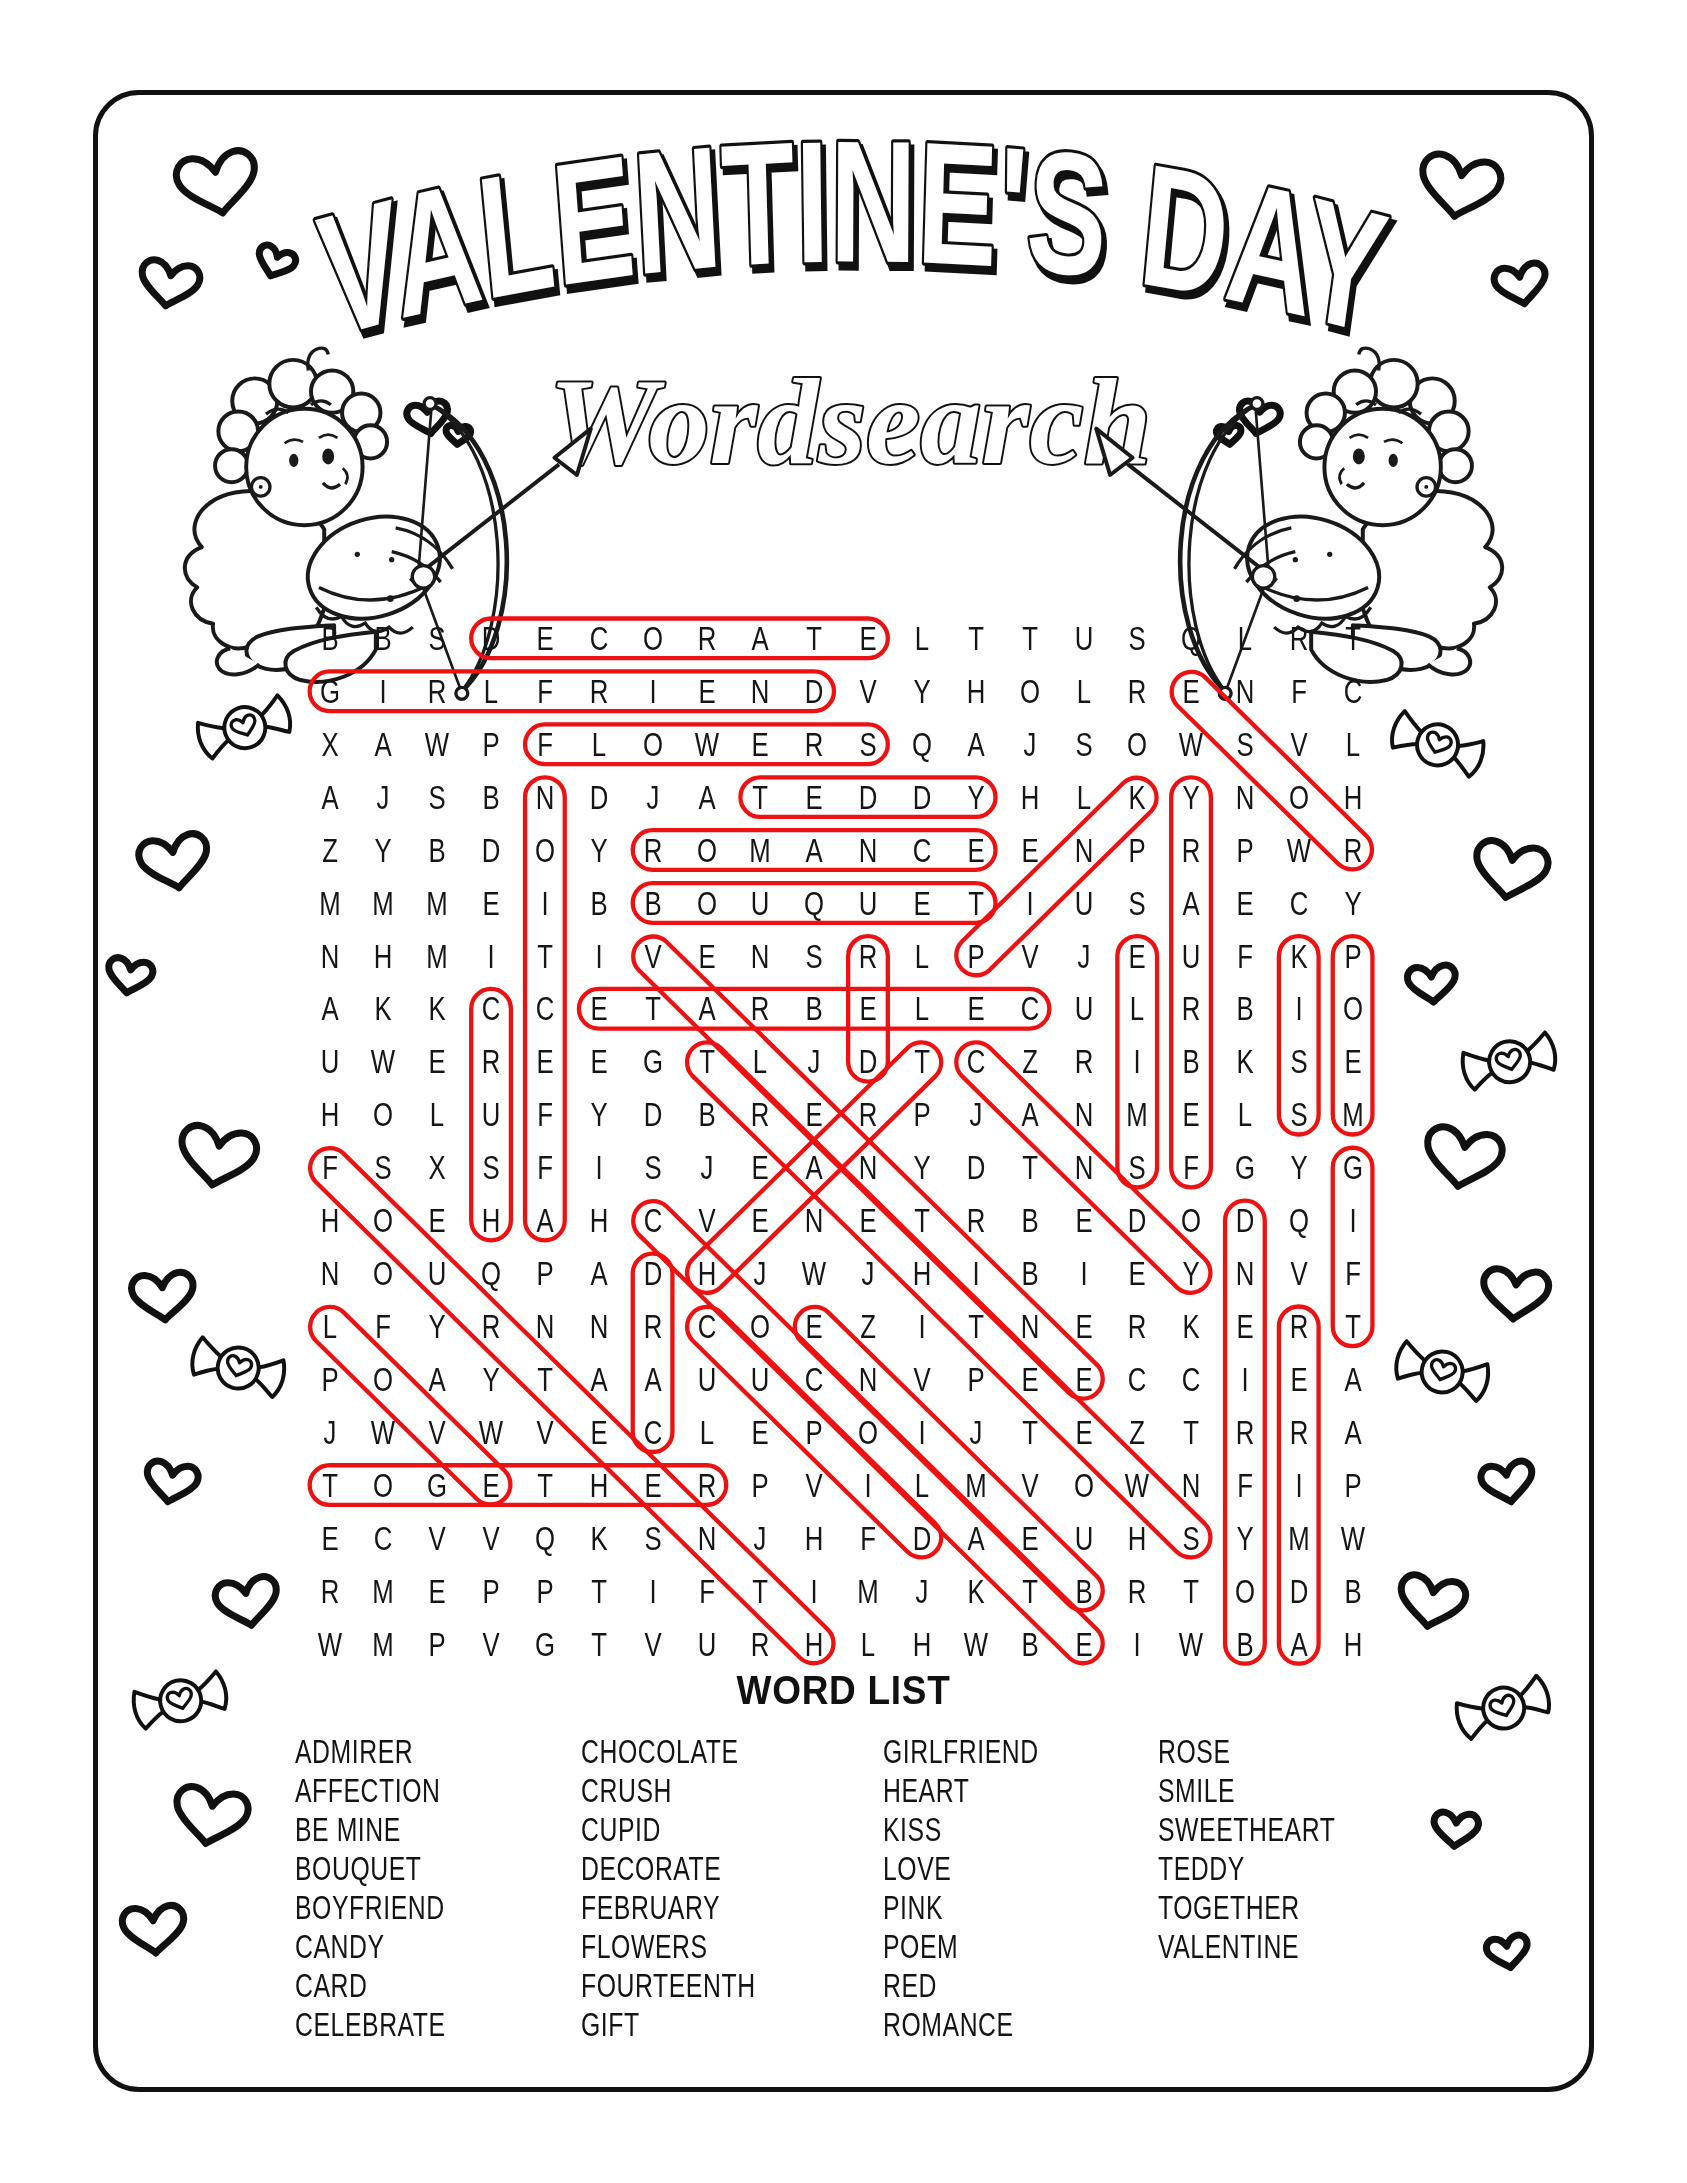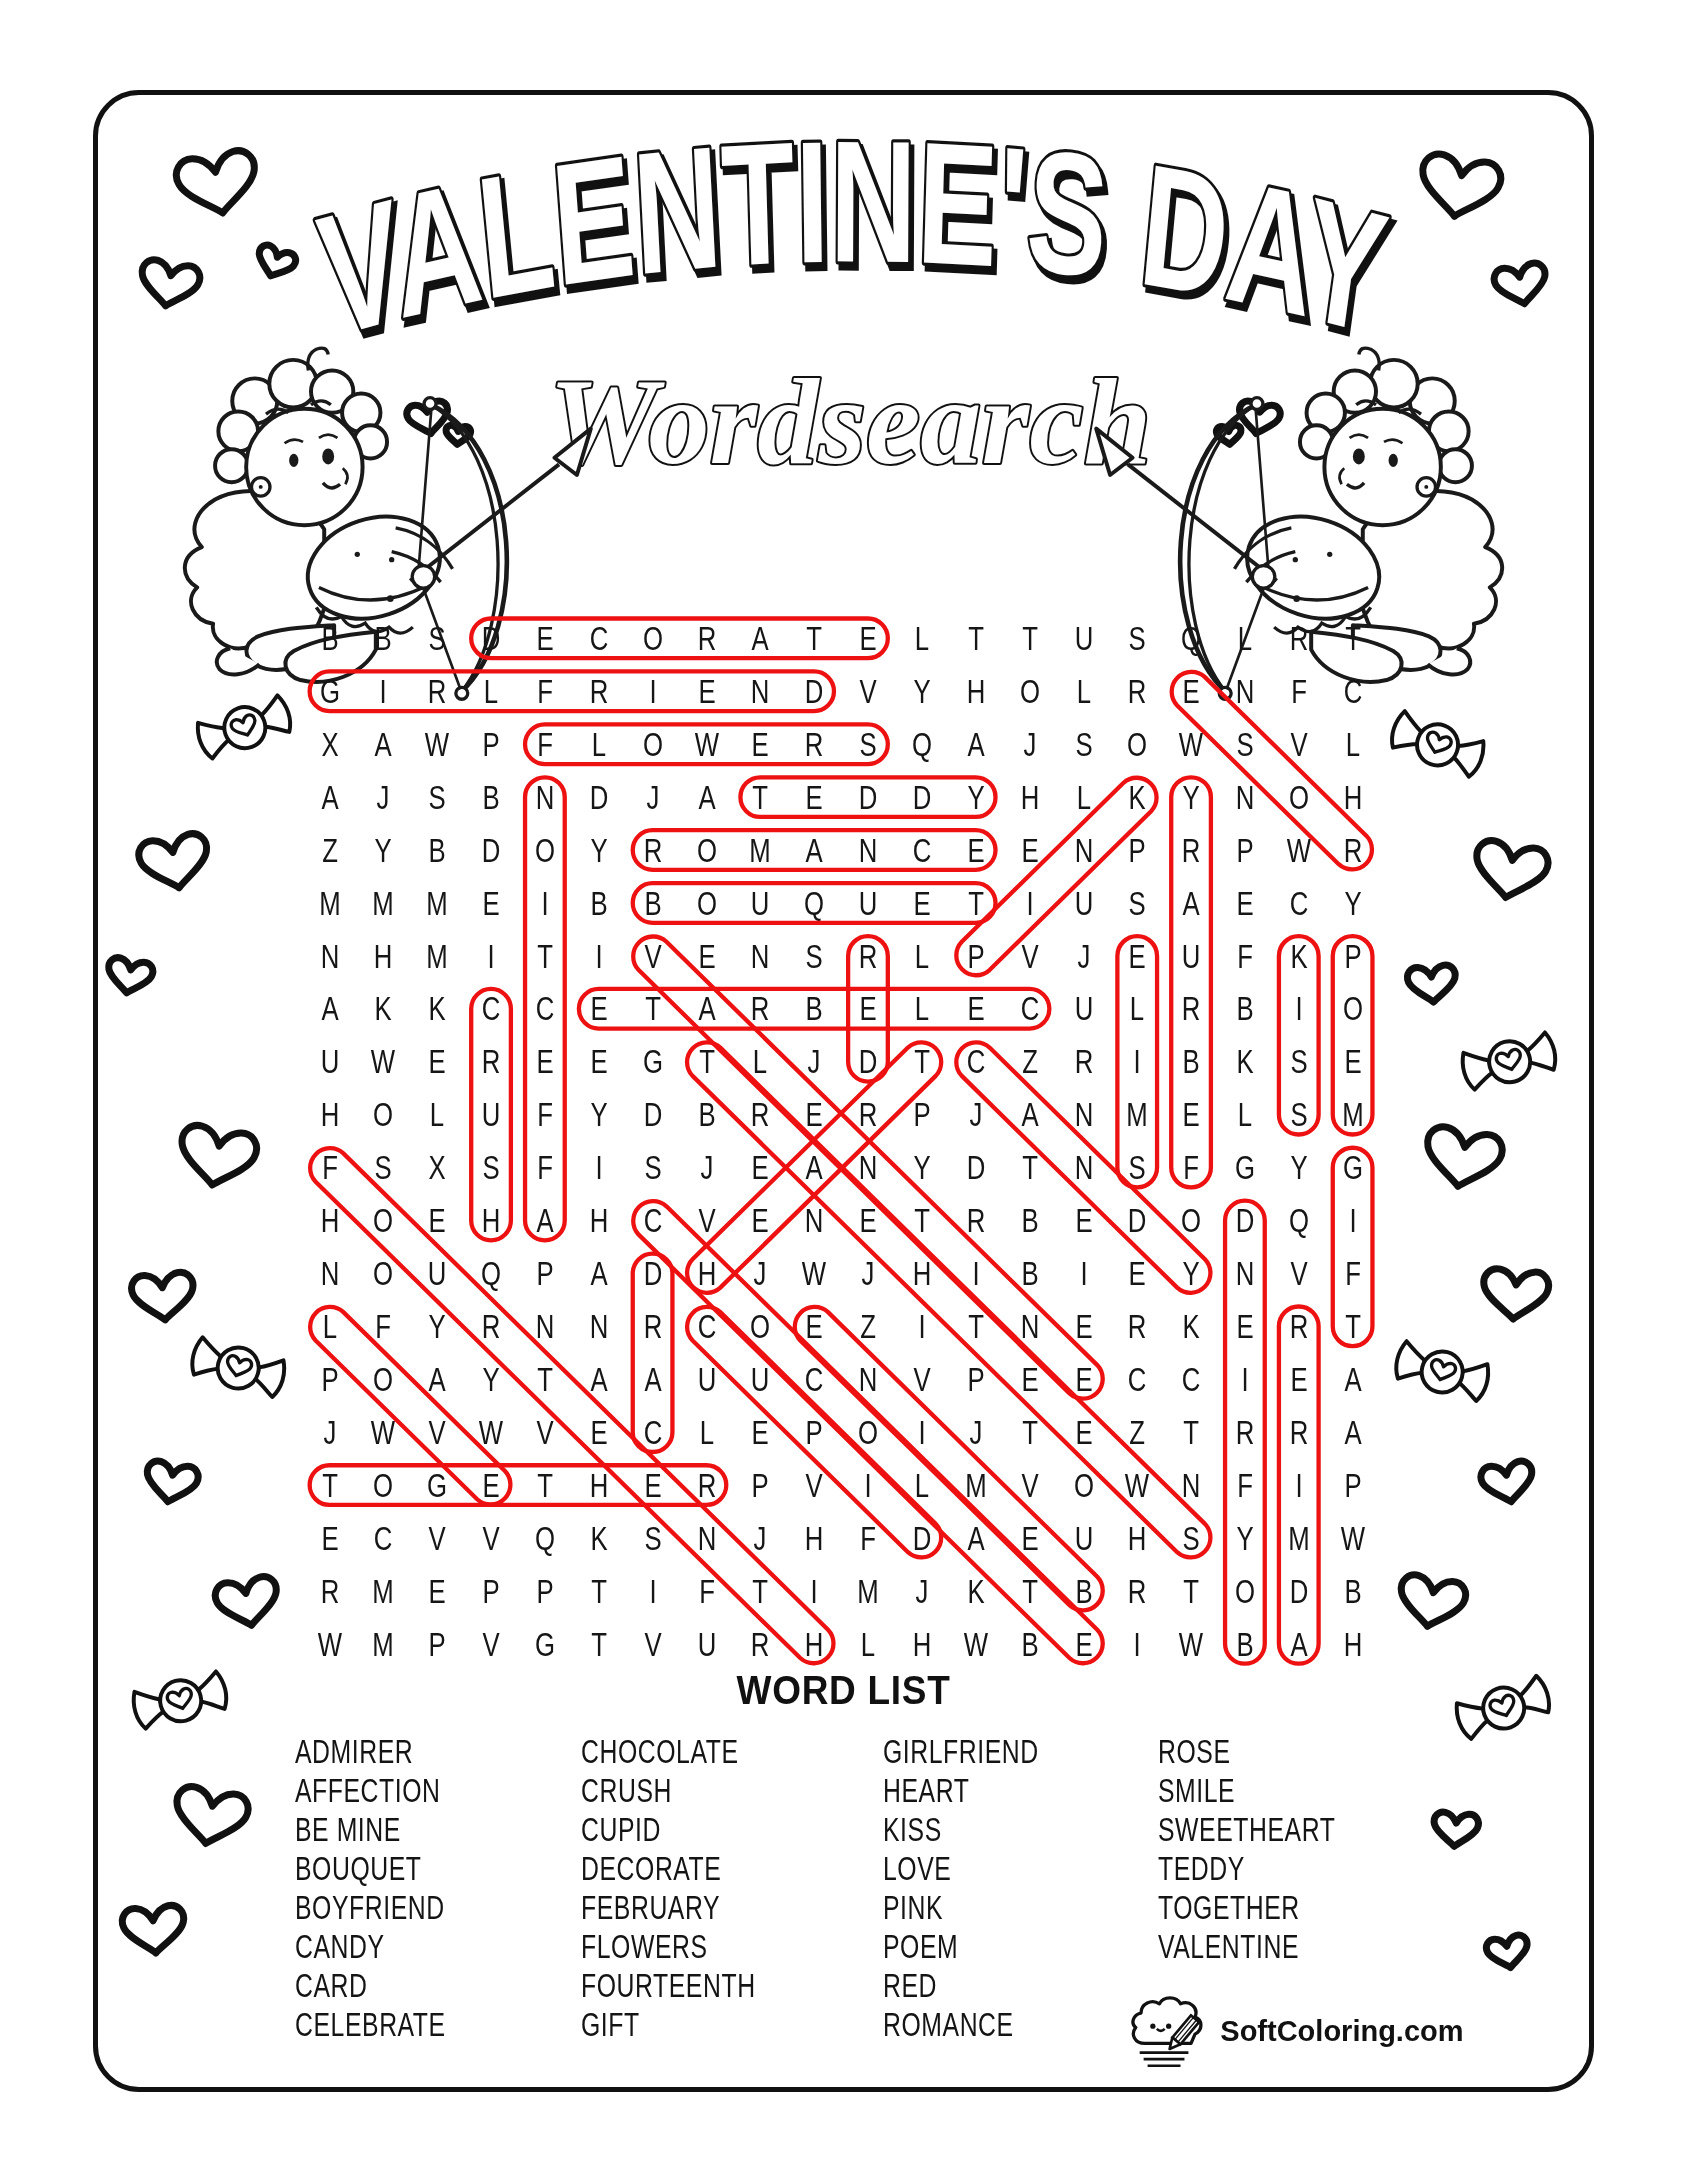--- a/index.html
+++ b/index.html
@@ -627,31 +627,15 @@
     <div class="wl-col" id="wl-col-3">
         <div class="wl-item">ROSE</div>
         <div class="wl-item">SMILE</div>
         <div class="wl-item">SWEETHEART</div>
         <div class="wl-item">TEDDY</div>
         <div class="wl-item">TOGETHER</div>
         <div class="wl-item">VALENTINE</div>
       </div>
   </div>
 
-  <div class="brand">
-    <svg width="86" height="79" viewBox="0 0 130 120">
-      <path d="M 30 78 C 14 78 8 64 16 54 C 8 48 12 34 24 32 C 24 18 40 10 52 18 C 58 6 78 6 84 18 C 98 12 112 24 106 38 C 118 42 118 58 106 64 L 100 78 Z" fill="#fff" stroke="#111" stroke-width="5" stroke-linejoin="round"></path>
-      <circle cx="42" cy="52" r="4" fill="#111"></circle>
-        <circle cx="66" cy="52" r="4" fill="#111"></circle>
-      <path d="M 48 56 Q 54 62 60 56" fill="none" stroke="#111" stroke-width="4"></path>
-      <g transform="rotate(40 88 62)">
-        <rect x="80" y="34" width="16" height="44" fill="#fff" stroke="#111" stroke-width="4"></rect>
-        <path d="M 80 78 L 88 94 L 96 78 Z" fill="#fff" stroke="#111" stroke-width="4" stroke-linejoin="round"></path>
-        <line x1="85" y1="34" x2="85" y2="78" stroke="#111" stroke-width="2"></line>
-        <line x1="91" y1="34" x2="91" y2="78" stroke="#111" stroke-width="2"></line>
-      </g>
-      <path d="M 22 92 L 96 92 M 28 102 L 90 102 M 34 112 L 84 112" stroke="#111" stroke-width="4" fill="none"></path>
-    </svg>
-    <span class="brand-name">SoftColoring.com</span>
-  </div>
 
 </div>
 
 
 </body></html>

